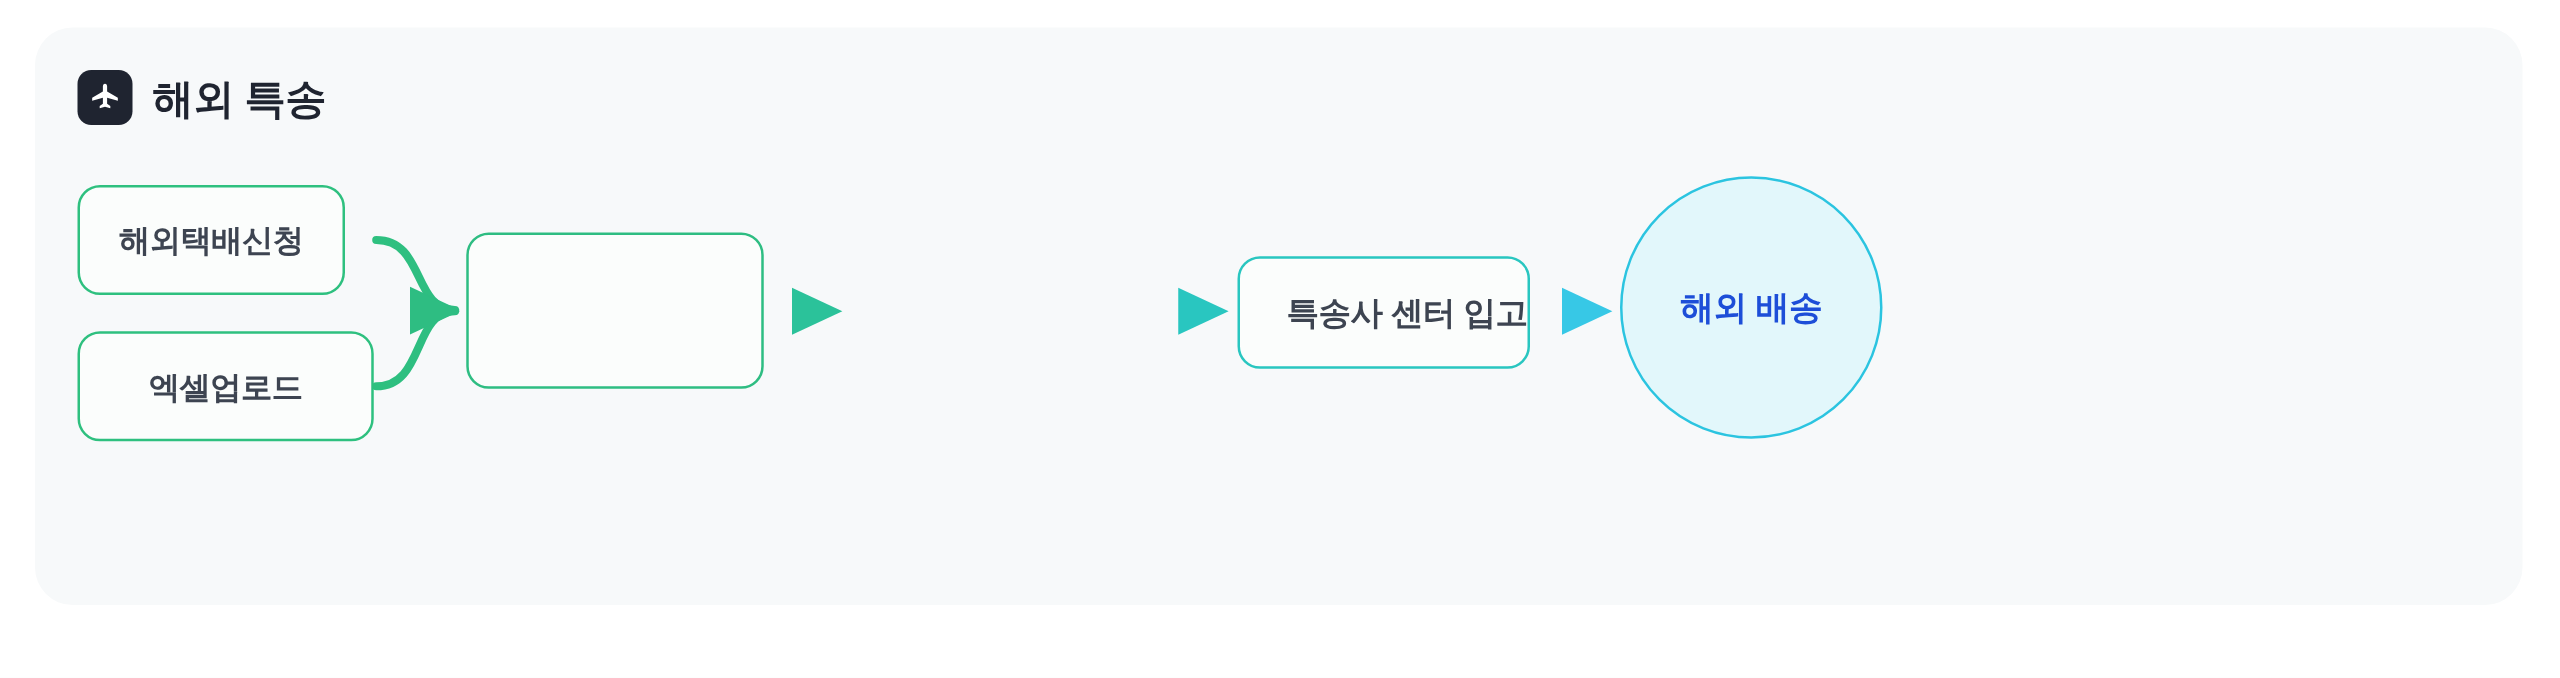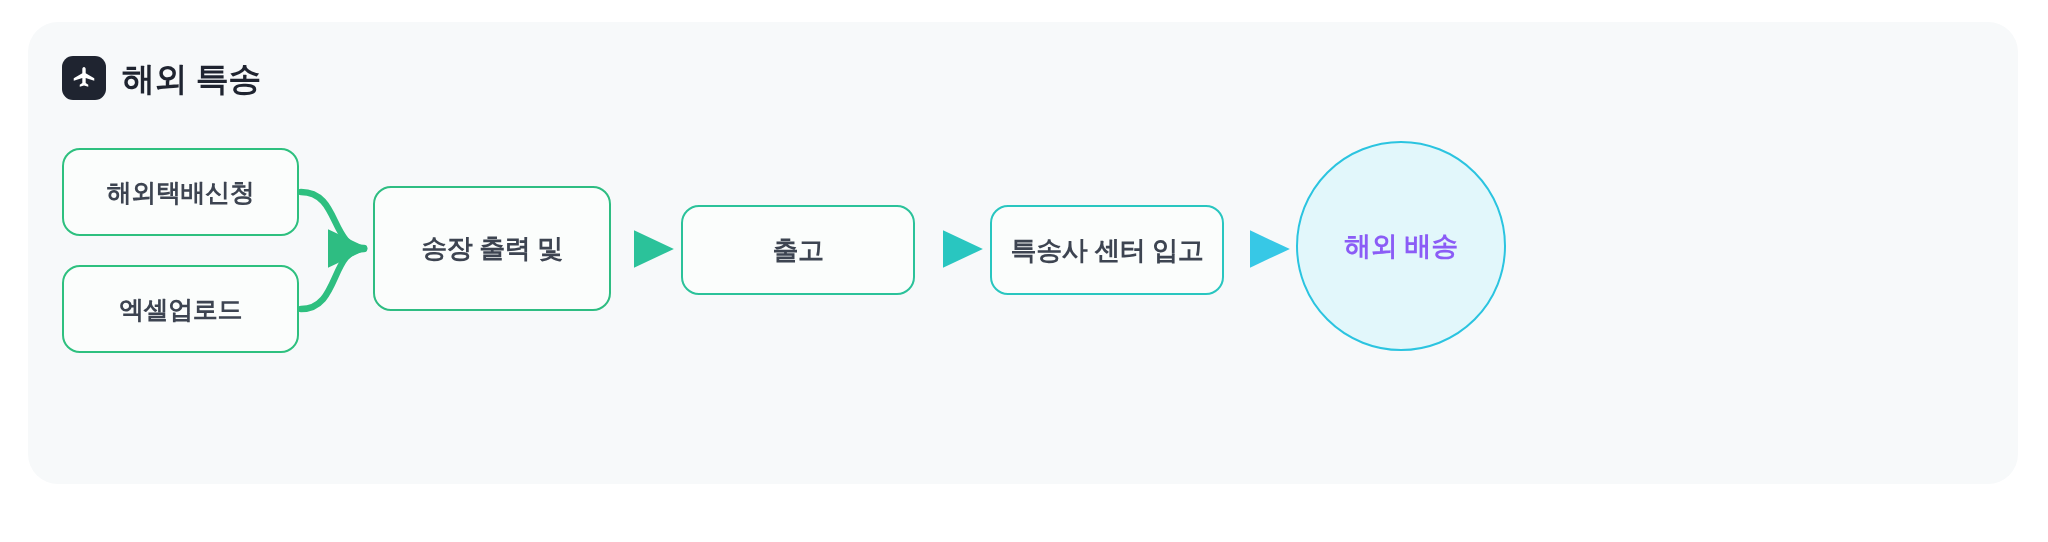--- a/index.html
+++ b/index.html
@@ -86,21 +86,21 @@
     text-align: center;
     z-index: 3;
     color: #3d4451;
     font-weight: 700;
     letter-spacing: -0.4px;
   }
 
   .node-src-a {
     left: 62px;
     top: 148px;
-    width: 237px;
+    width: 214px;
     height: 88px;
     border: 2.5px solid #2ec07f;
     font-size: 25px;
   }
   .node-src-b {
     left: 62px;
     top: 265px;
     width: 237px;
     height: 88px;
     border: 2.5px solid #2ec07f;
@@ -124,37 +124,38 @@
     border: 2.5px solid #2bc29a;
     font-size: 26px;
   }
   .node-center {
     left: 990px;
     top: 205px;
     width: 234px;
     height: 90px;
     border: 2.5px solid #29c6c0;
     font-size: 26px;
+    justify-content: flex-end;
   }
 
   .node-circle {
     position: absolute;
     left: 1296px;
     top: 141px;
     width: 210px;
     height: 210px;
     border-radius: 50%;
     background: #e2f7fb;
     border: 2.5px solid #2bc4e0;
     display: flex;
     align-items: center;
     justify-content: center;
     text-align: center;
     z-index: 3;
-    color: #8b5cf6;
+    color: #1d4ed8;
     font-weight: 700;
     font-size: 27px;
     letter-spacing: -0.4px;
     box-sizing: border-box;
   }
 
   .node-label { display: block; }
   .node-line { display: block; }
 </style>
 </head>
@@ -227,27 +228,23 @@
   <div class="node node-src-a">
     <span class="node-label">해외택배신청</span>
   </div>
 
   <div class="node node-src-b">
     <span class="node-label">엑셀업로드</span>
   </div>
 
   <div class="node node-mid">
     <span>
-      <span class="node-line">송장 출력 및</span>
     </span>
   </div>
 
-  <div class="node node-ship">
-    <span class="node-label">출고</span>
-  </div>
 
   <div class="node node-center">
     <span class="node-label">특송사 센터 입고</span>
   </div>
 
   <div class="node-circle">
     <span class="node-label">해외 배송</span>
   </div>
 
 </div>

